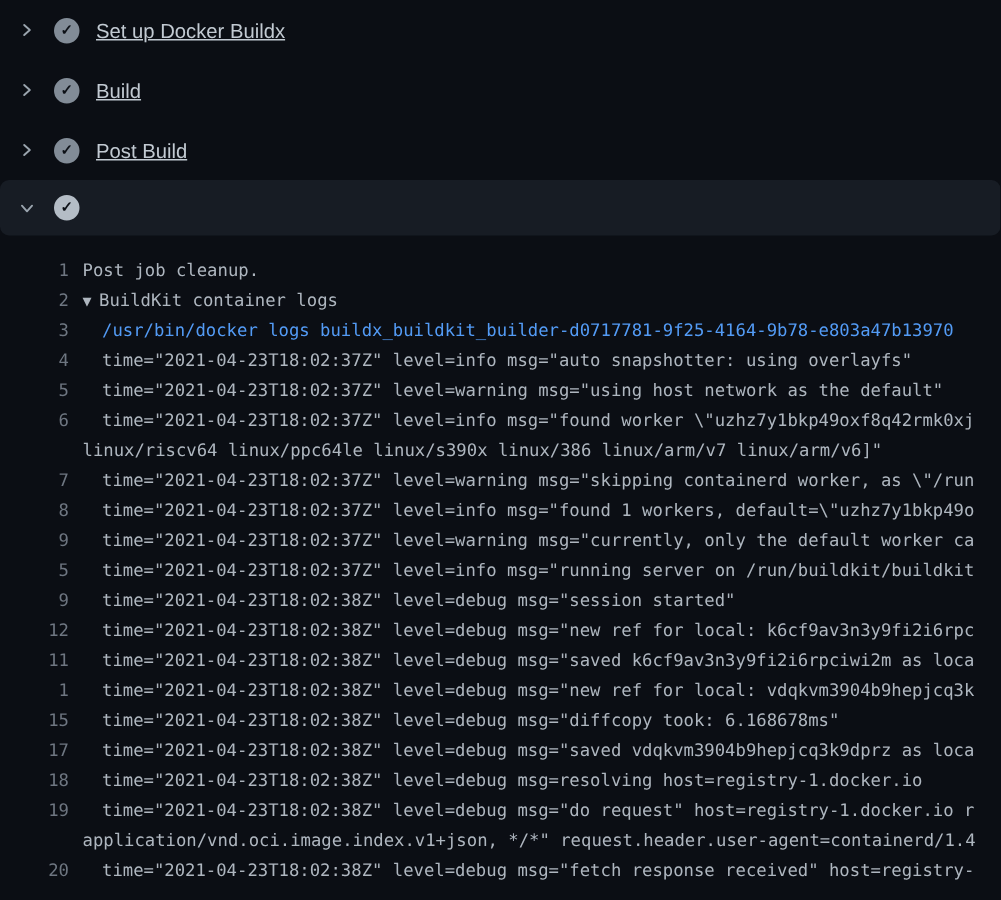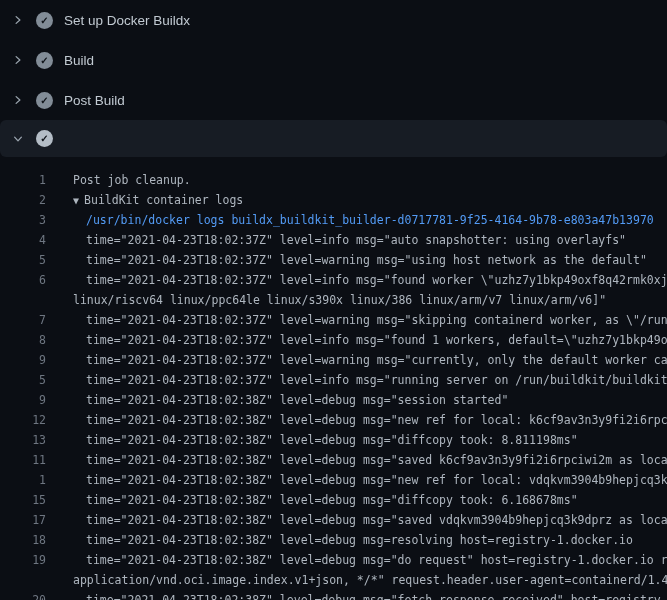--- a/index.html
+++ b/index.html
@@ -25,38 +25,38 @@
     flex: 0 0 auto;
   }
   .step.expanded .chev svg { transform: rotate(90deg); }
   .check {
     width: 17px; height: 17px; border-radius: 50%;
     background: var(--check_bg, #828c97); color: var(--check_mark, #0d1117);
     font-size: 10px; font-weight: bold; line-height: 17px; text-align: center;
     margin-right: 11px; flex: 0 0 auto;
   }
   .step.expanded .check { background: var(--check_bg_active, #b4bdc6); }
-  .step-title { font-size: 13.5px; color: var(--step_title, #c2cad2); }
+  .step-title { font-size: 13.5px; color: var(--step_title, #c2cad2); text-decoration: underline; }
   .step.expanded .step-title { color: var(--step_title_active, #e6edf3); }
 
   
   .log {
     flex: 1 1 auto; padding-top: 13px; overflow: hidden;
     font-family: "DejaVu Sans Mono", monospace; font-size: 11.5px;
     color: var(--log_text, #aeb6bf);
   }
   .lrow {
     height: 20px; line-height: 20px; display: flex; flex-wrap: nowrap;
     white-space: pre; overflow: hidden;
   }
   .ln {
     flex: 0 0 46px; width: 46px; text-align: right;
     color: var(--line_number, #6e7681); cursor: pointer;
   }
-  .ltext { flex: 0 0 auto; margin-left: 27px; text-align: right; }
+  .ltext { flex: 0 0 auto; margin-left: 9px; text-align: right; }
   .ltext.ind1 { padding-left: 13px; }
   .ltext.cmd { color: var(--command_blue, #539bf5); font-weight: 400; }
   .caret { color: var(--log_text, #aeb6bf); cursor: pointer; margin-right: 5px; font-size: 10px; }
 </style>
 </head>
 <body>
 
 <div class="app">
   <div class="steps" id="steps">
   <div class="step">
@@ -157,24 +157,20 @@
   <div class="lrow">
     <span class="ln">9</span>
     <span class="ltext ind1">time="2021-04-23T18:02:38Z" level=debug msg="session started"</span>
   </div>
 
   <div class="lrow">
     <span class="ln">12</span>
     <span class="ltext ind1">time="2021-04-23T18:02:38Z" level=debug msg="new ref for local: k6cf9av3n3y9fi2i6rpc</span>
   </div>
 
-  <div class="lrow">
-    <span class="ln">13</span>
-    <span class="ltext ind1">time="2021-04-23T18:02:38Z" level=debug msg="diffcopy took: 8.811198ms"</span>
-  </div>
 
   <div class="lrow">
     <span class="ln">11</span>
     <span class="ltext ind1">time="2021-04-23T18:02:38Z" level=debug msg="saved k6cf9av3n3y9fi2i6rpciwi2m as loca</span>
   </div>
 
   <div class="lrow">
     <span class="ln">1</span>
     <span class="ltext ind1">time="2021-04-23T18:02:38Z" level=debug msg="new ref for local: vdqkvm3904b9hepjcq3k</span>
   </div>

